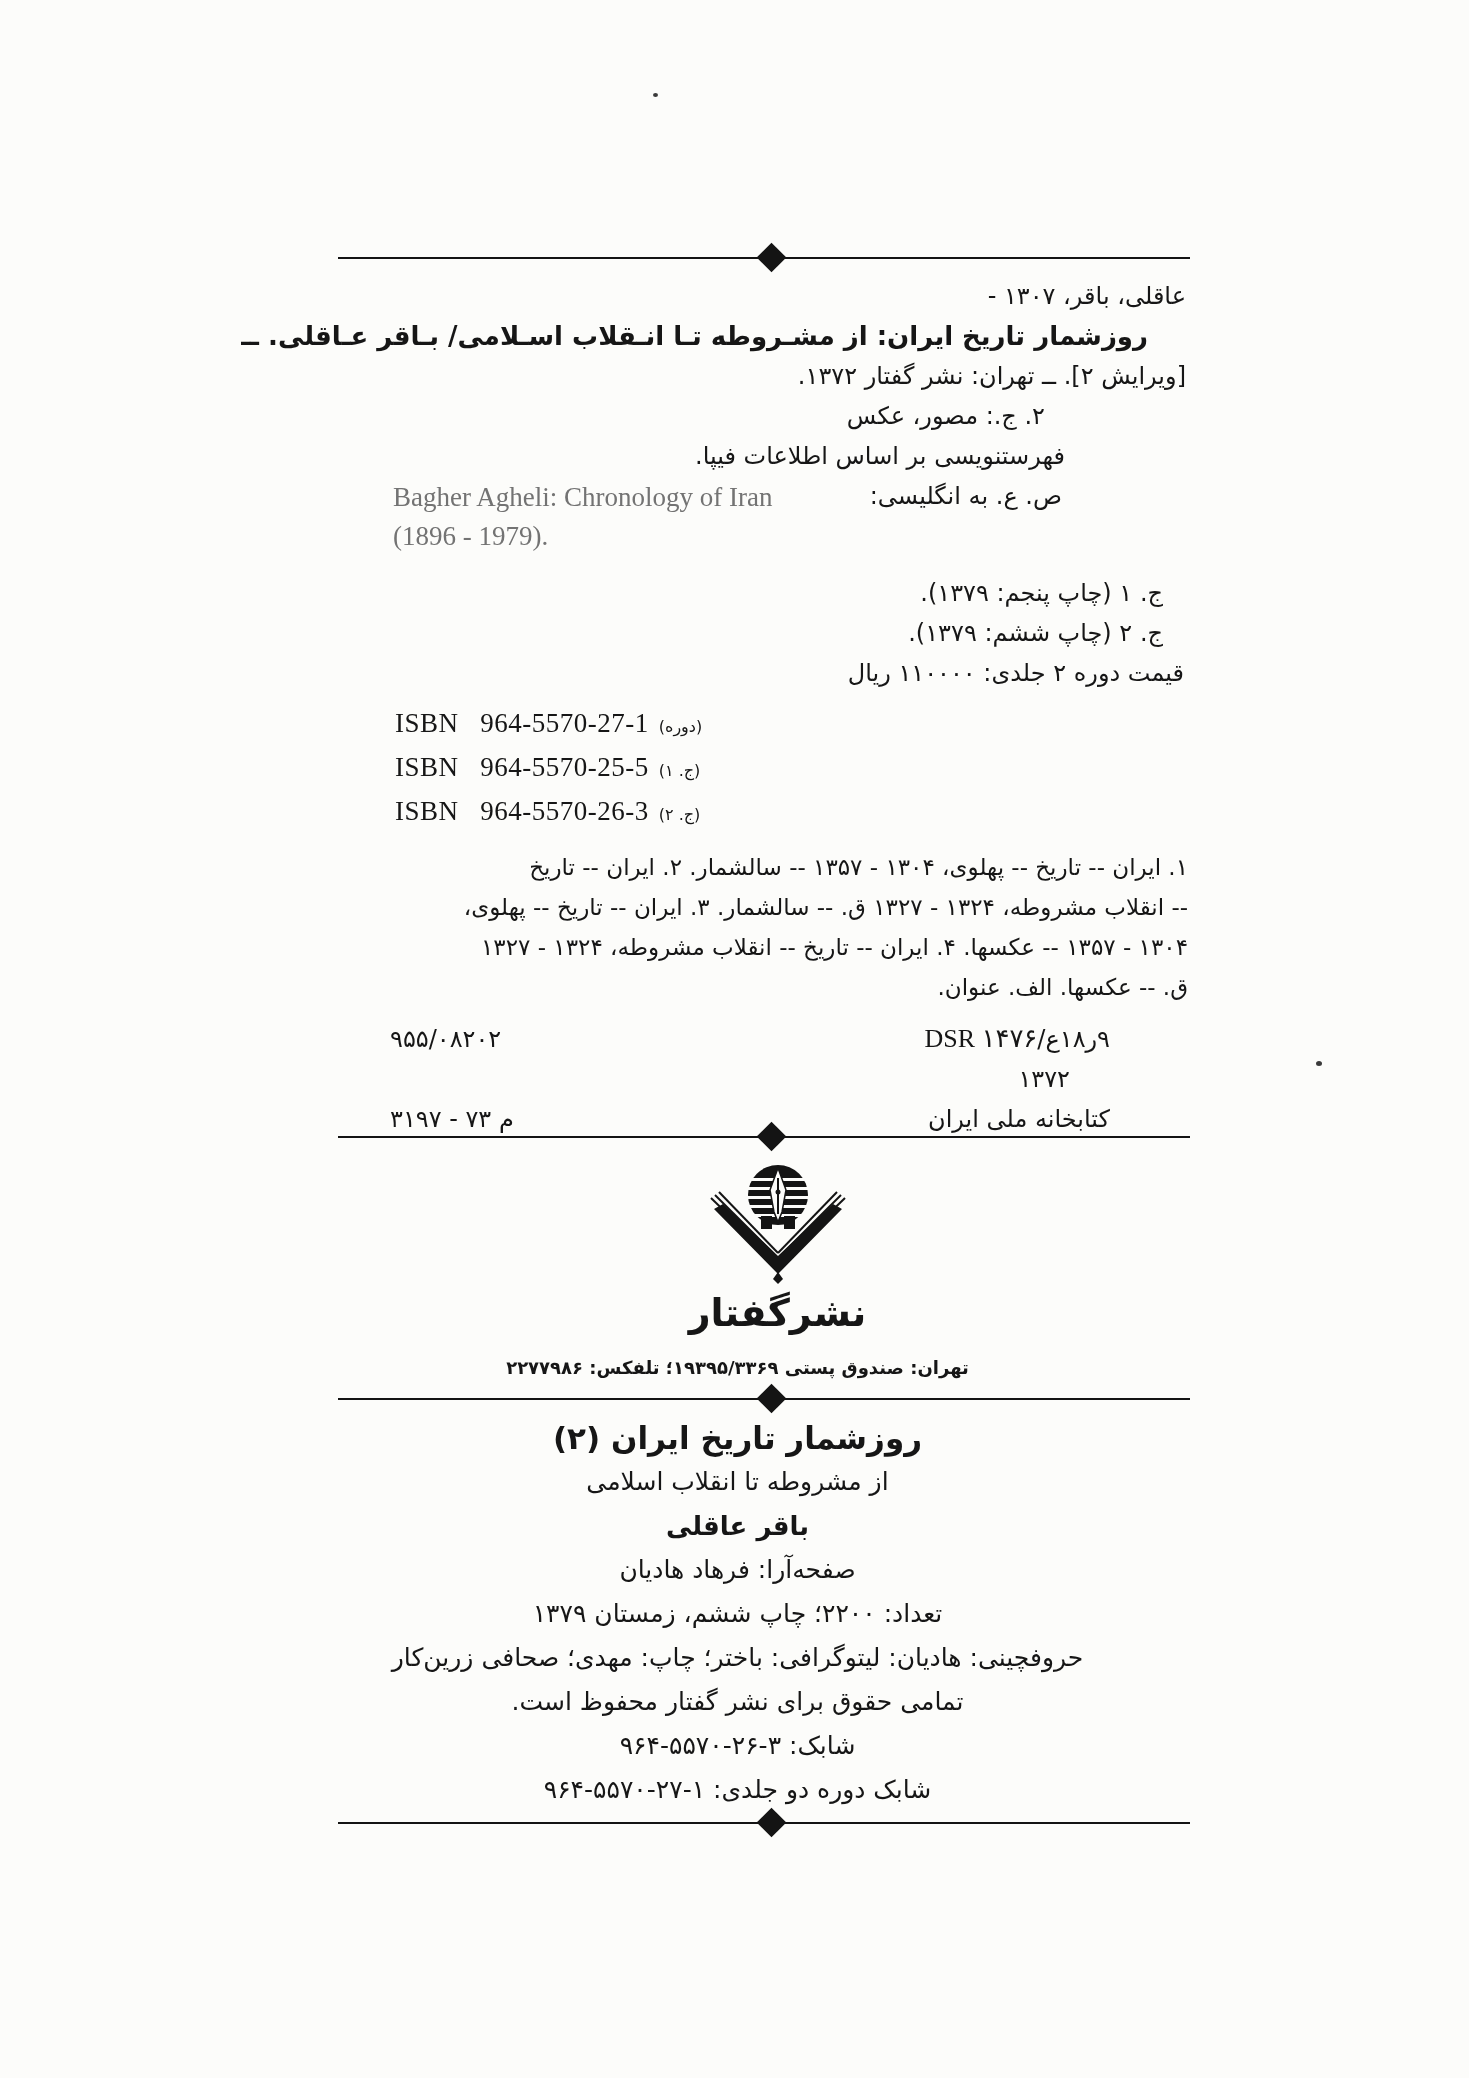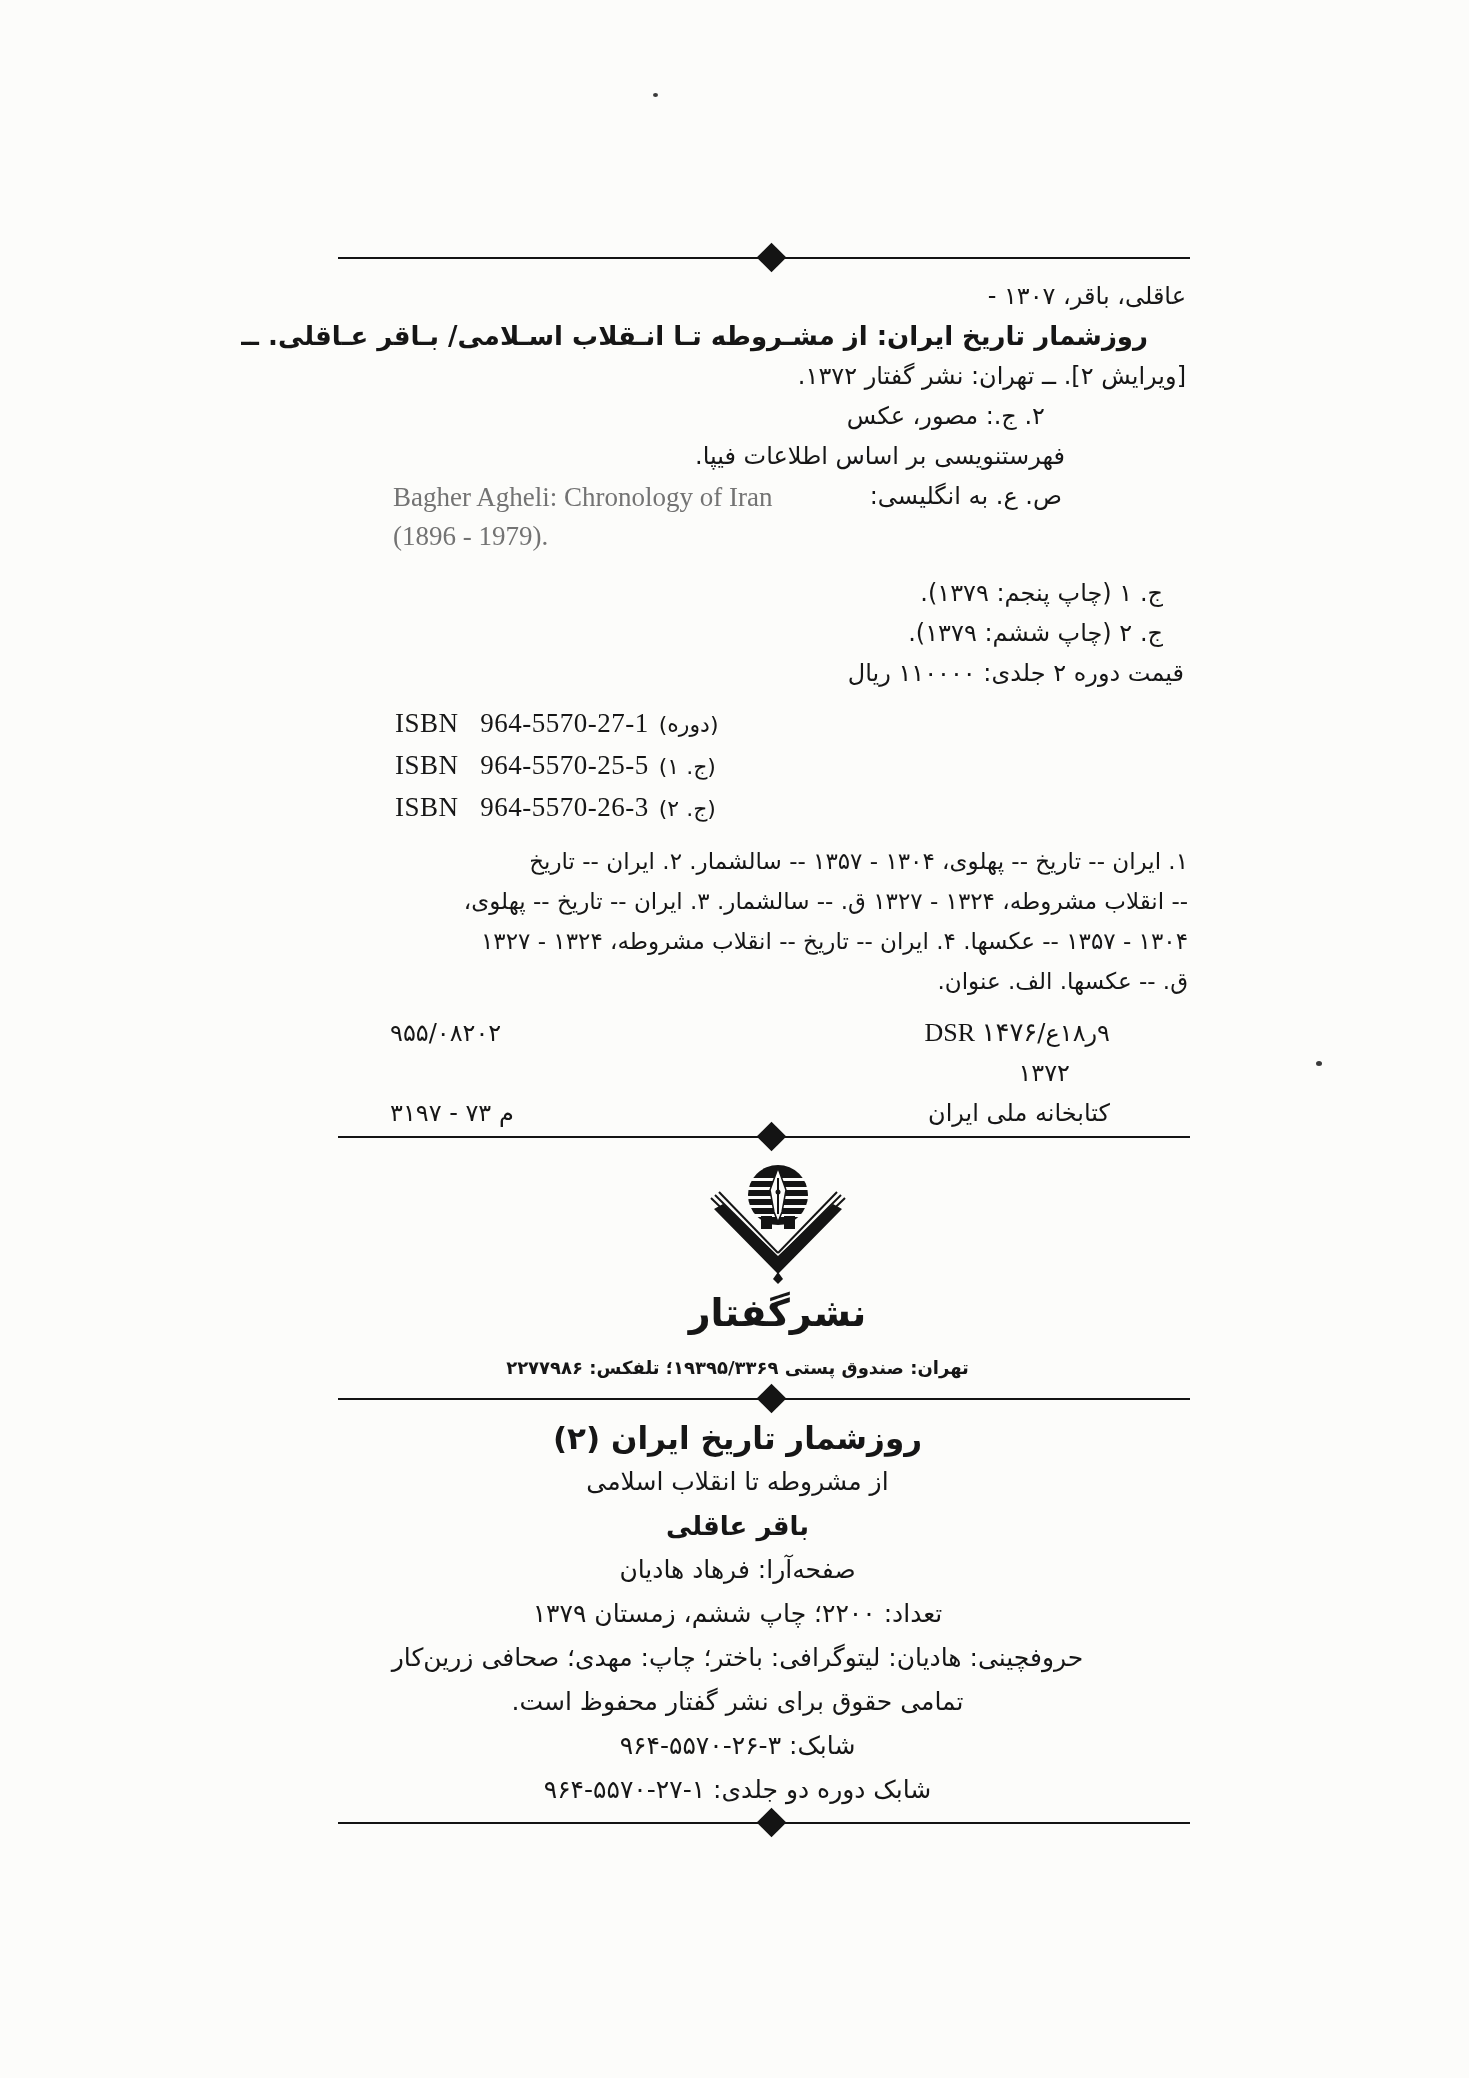--- a/index.html
+++ b/index.html
@@ -21,21 +21,21 @@
   .r5{padding-right:125px;}
   .r6{padding-right:128px;position:relative;}
   .en{direction:ltr;unicode-bidi:isolate;font-family:"Liberation Serif","DejaVu Serif",serif;font-size:27px;color:#737373;}
   .r6 .en{position:absolute;left:108px;top:1px;}
   .r7{direction:ltr;text-align:left;padding-left:108px;}
   .gap16{height:16px;} .gap10{height:10px;} .gap12{height:12px;}
   .r8,.r9{padding-right:27px;}
   .r10{padding-right:6px;}
   .isbn-row{direction:ltr;text-align:left;padding-left:110px;}
   .isbn-num{font-family:"Liberation Serif","DejaVu Serif",serif;font-size:27px;white-space:pre;letter-spacing:.5px;}
-  .isbn-note{direction:rtl;unicode-bidi:isolate;font-size:22px;margin-left:10px;}
+  .isbn-note{direction:rtl;unicode-bidi:isolate;font-size:16px;margin-left:10px;}
   .subj{padding-right:2px;font-size:23px;}
   .call-row{padding-right:80px;position:relative;}
   .call-cutter{unicode-bidi:isolate;}
   .call-class{direction:ltr;unicode-bidi:isolate;font-family:"Liberation Serif","DejaVu Serif",serif;font-size:26px;margin-left:12px;}
   .num-left{position:absolute;left:105px;top:0;direction:ltr;unicode-bidi:isolate;}
   .year-row{padding-right:120px;}
   .natlib-row{padding-right:80px;position:relative;}
 
   
   .pub{position:absolute;left:285px;top:1162px;width:905px;text-align:center;}

